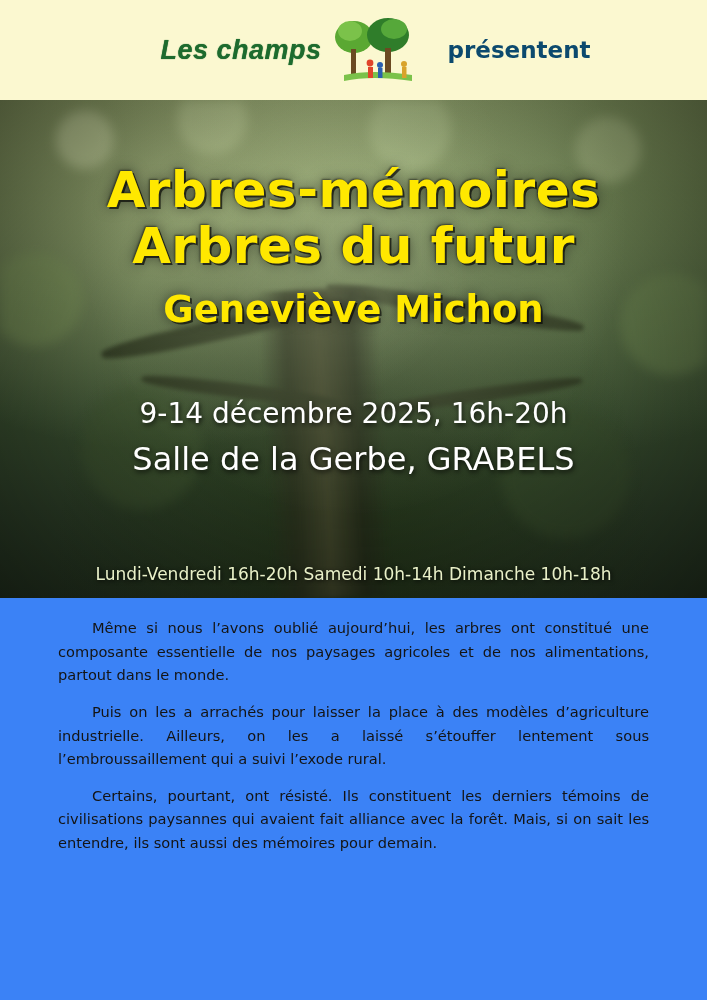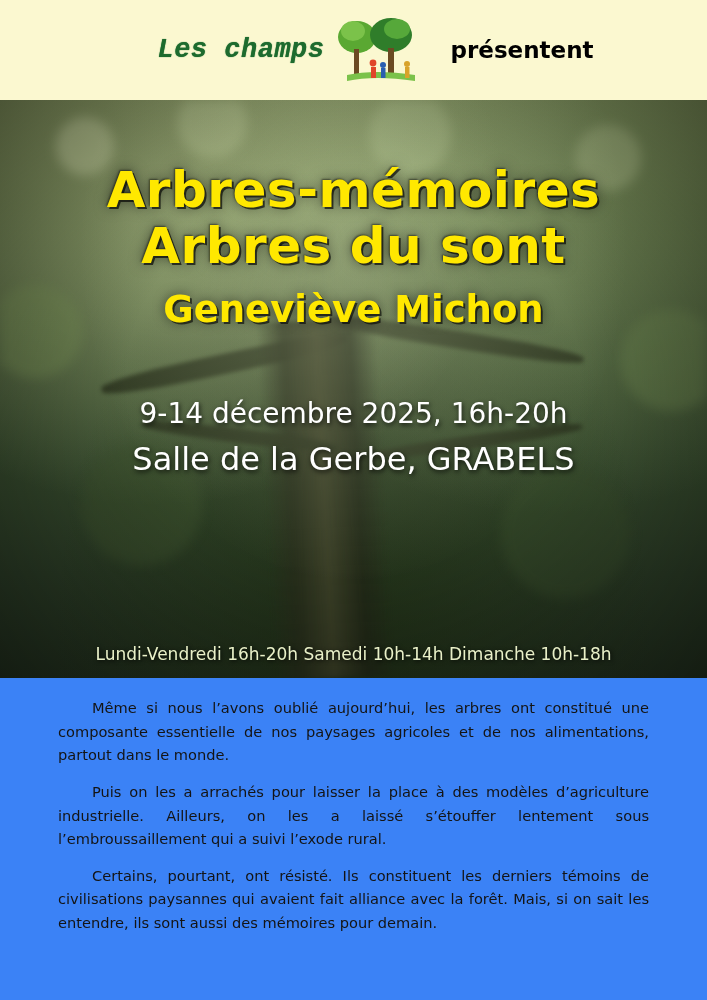--- a/index.html
+++ b/index.html
@@ -31,50 +31,50 @@
     justify-content: center;
     gap: 8px;
     flex: 0 0 auto;
   }
   .logo-wrap {
     display: flex;
     align-items: center;
     gap: 4px;
   }
   .logo-text {
-    font-family: Liberation Mono, monospace;
+    font-family: Liberation Sans, sans-serif;
     font-weight: bold;
     font-style: italic;
     color: #1d6b2e;
     font-size: 27px;
     line-height: 1.05;
     letter-spacing: 0.5px;
     text-align: left;
     text-shadow: 0 0 1px #1d6b2e;
     margin-left: 44px;
   }
   .logo-art {
     width: 92px;
     height: 70px;
     position: relative;
     flex: 0 0 auto;
   }
   .presentent {
     font-family: "DejaVu Sans", sans-serif;
     font-weight: bold;
     font-size: 23px;
-    color: #000000;
+    color: #0c4a6e;
     margin-left: 22px;
   }
 
   
   .photo {
     position: relative;
     flex: 0 0 auto;
-    height: 578px;
+    height: 498px;
     overflow: hidden;
     background:
       radial-gradient(ellipse at 22% 18%, rgba(190,205,150,0.55) 0%, rgba(0,0,0,0) 45%),
       radial-gradient(ellipse at 78% 12%, rgba(160,185,130,0.45) 0%, rgba(0,0,0,0) 48%),
       radial-gradient(ellipse at 50% 95%, rgba(30,45,20,0.85) 0%, rgba(0,0,0,0) 60%),
       linear-gradient(180deg, #6e7f4a 0%, #55673a 18%, #3f5130 42%, #35492c 62%, #2b3c26 82%, #243320 100%);
   }
   
   .photo .canopy {
     position: absolute;
@@ -243,21 +243,21 @@
     <div class="branch b1"></div>
     <div class="branch b2"></div>
     <div class="trunk"></div>
     <div class="branch b3"></div>
     <div class="branch b4"></div>
     <div class="mist"></div>
     <div class="vignette"></div>
 
     <div class="photo-text">
       <div class="title-line">Arbres-mémoires</div>
-      <div class="title-line">Arbres du sont</div>
+      <div class="title-line">Arbres du futur</div>
       <div class="artist">Geneviève Michon</div>
       <div class="dates">9-14 décembre 2025, 16h-20h</div>
       <div class="venue">Salle de la Gerbe, GRABELS</div>
     </div>
     <div class="hours">Lundi-Vendredi 16h-20h  Samedi 10h-14h  Dimanche 10h-18h</div>
   </div>
 
   <div class="body-text">
     <p>Même si nous l’avons oublié aujourd’hui, les arbres ont constitué une composante essentielle de nos paysages agricoles et de nos alimentations, partout dans le monde.</p>
     <p>Puis on les a arrachés pour laisser la place à des modèles d’agriculture industrielle. Ailleurs, on les a laissé s’étouffer lentement sous l’embroussaillement qui a suivi l’exode rural.</p>

